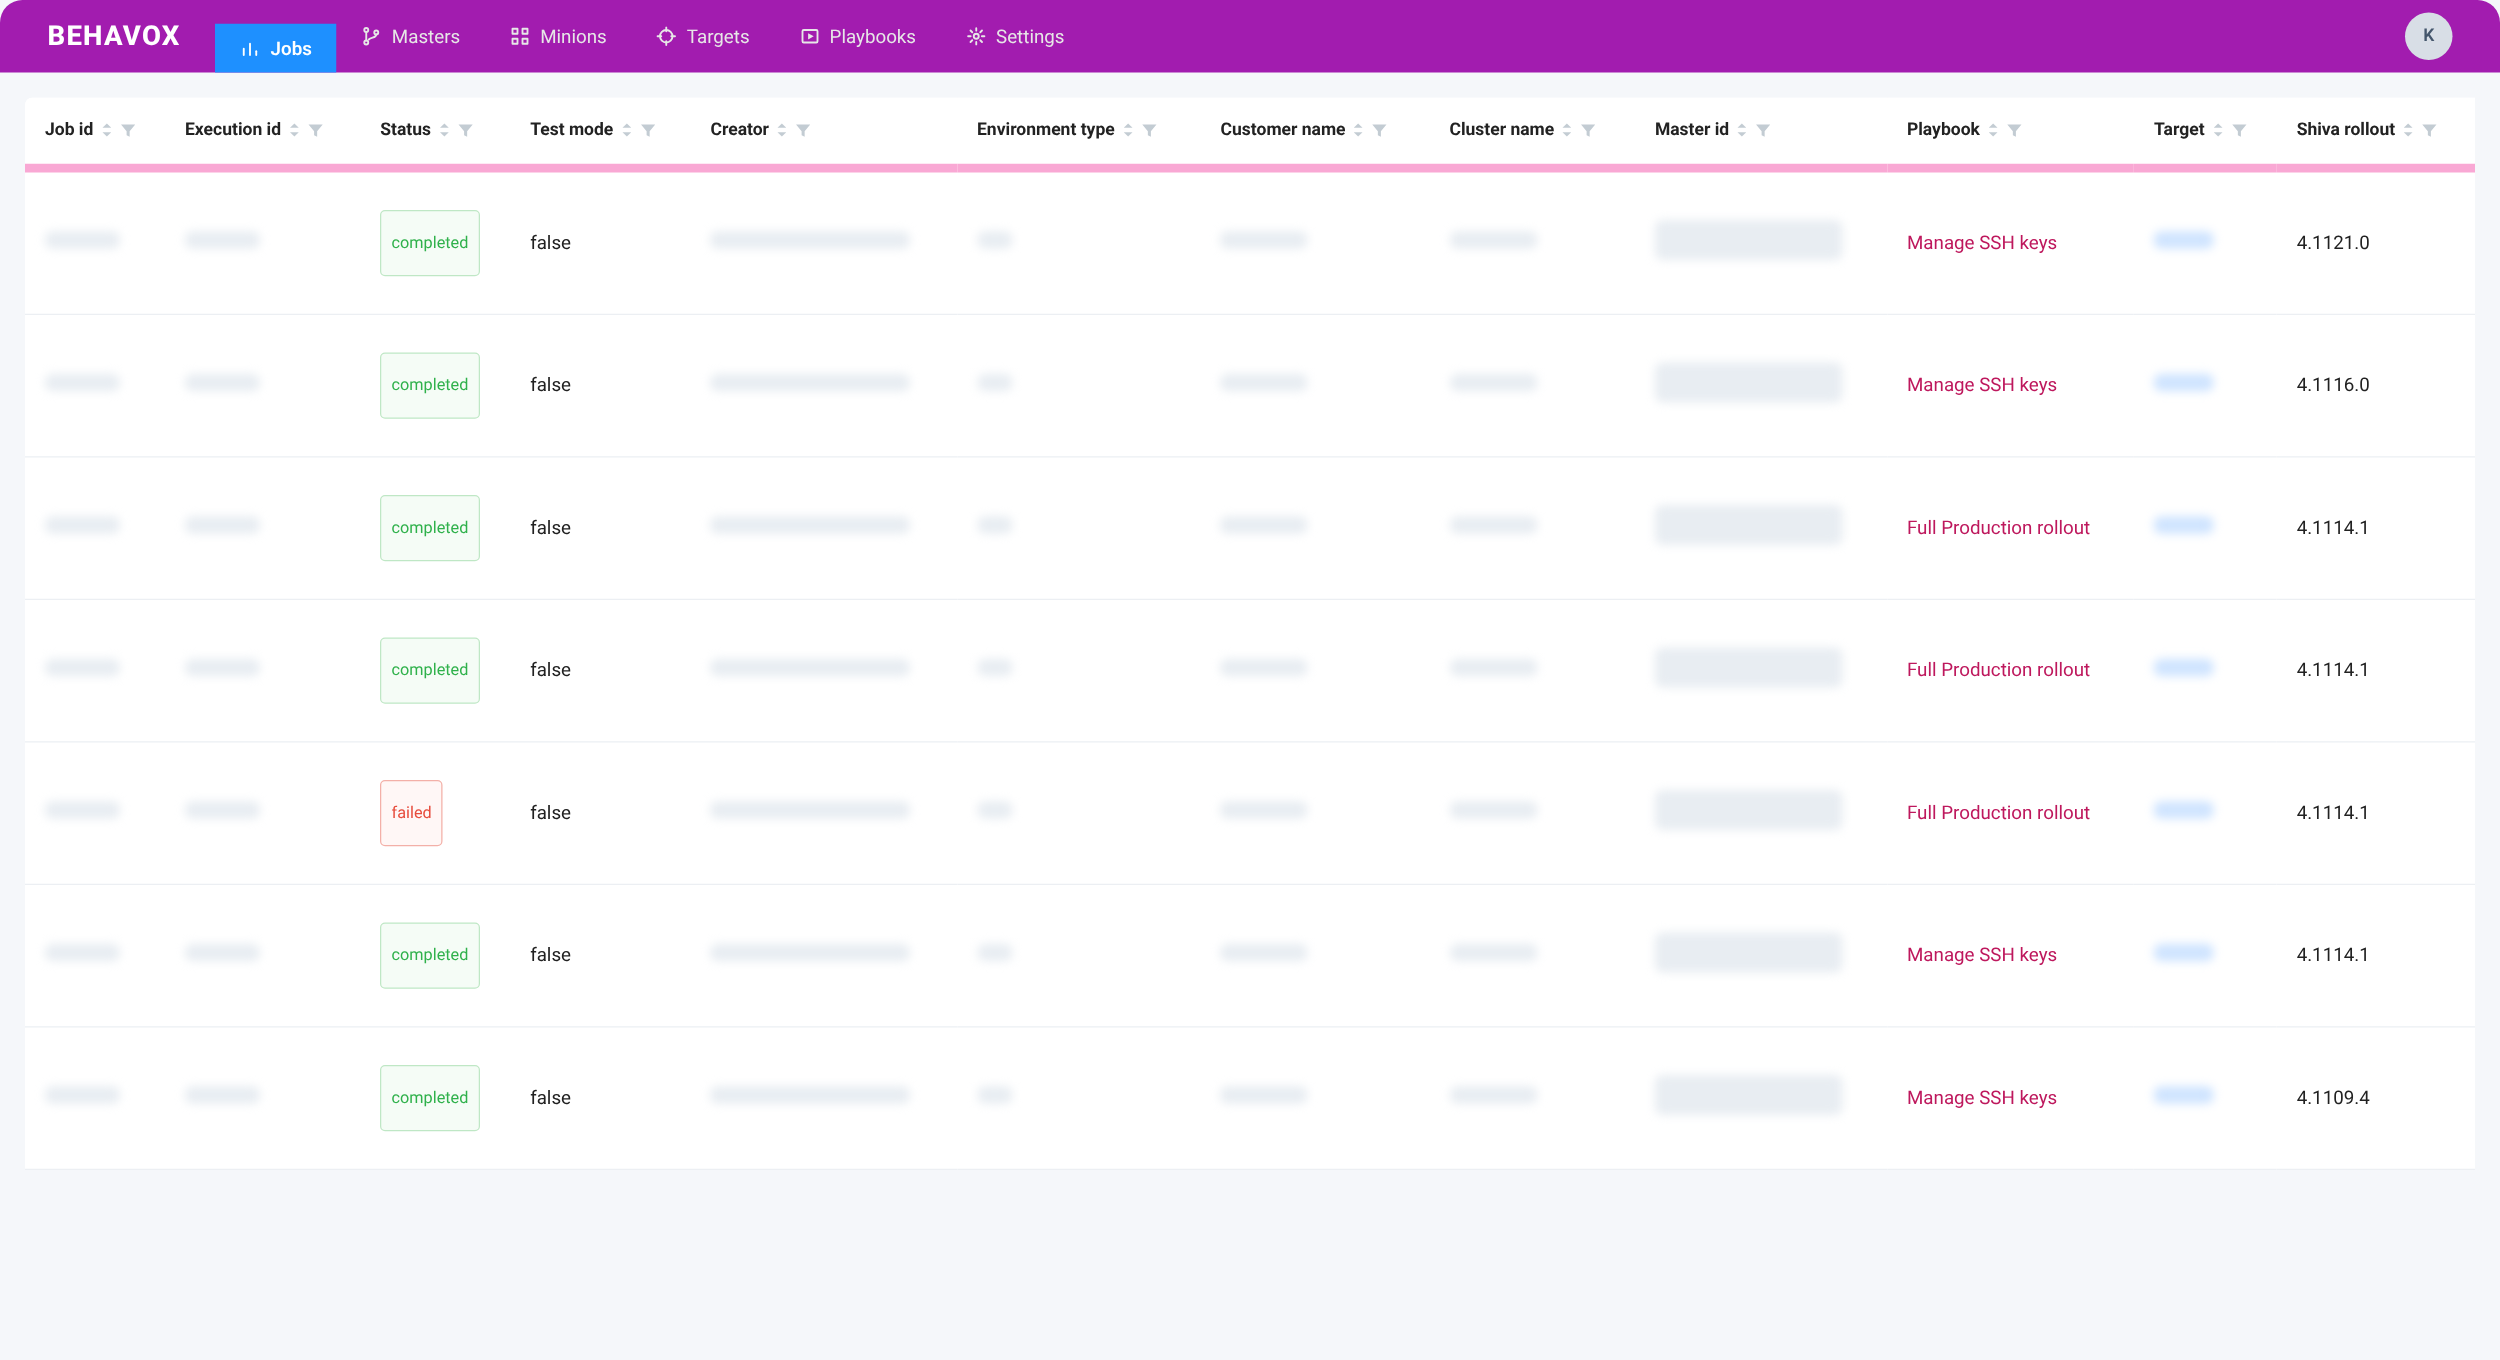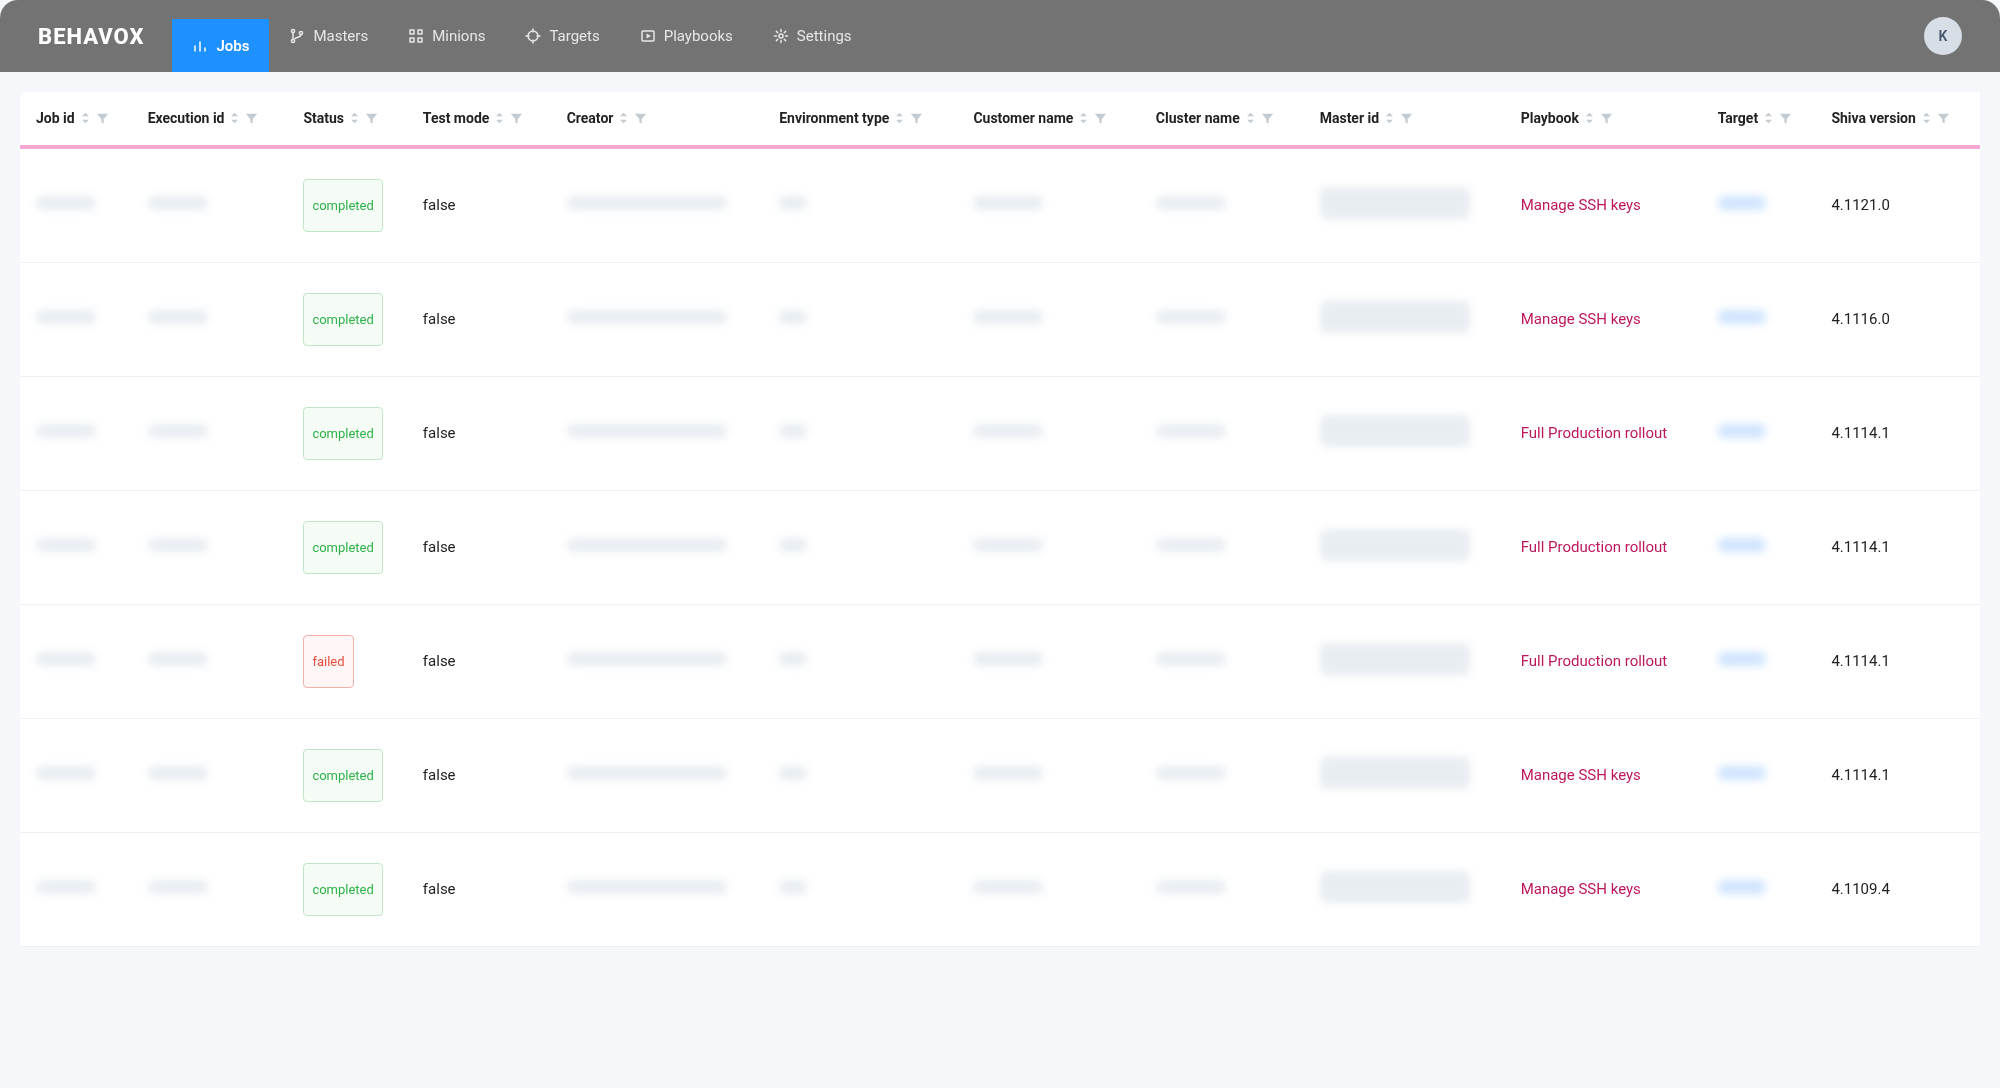--- a/index.html
+++ b/index.html
@@ -9,23 +9,23 @@
     font-size: 14px;
     color: #111;
     background: #f5f7fa;
     border-radius: 18px;
     overflow: hidden;
   }
   
   .topnav {
     display: flex;
     align-items: stretch;
-    background: #737373;
+    background: #a21caf;
     color: #e7e7e7;
-    height: 72px;
+    height: 58px;
     padding: 0 20px 0 0;
   }
   .logo {
     display: flex;
     align-items: center;
     padding: 0 28px 0 38px;
     font-weight: 800;
     font-size: 22px;
     letter-spacing: 1px;
     color: #fff;
@@ -84,21 +84,21 @@
   table.data thead th {
     background: #fff;
     font-weight: 700;
     font-size: 14px;
     text-align: left;
     padding: 18px 8px 18px 16px;
     border-bottom: 1px solid #eceff3;
     color: #222;
     white-space: normal;
   }
-  table.data thead tr { border-bottom: 4px solid #f9a8d4; }
+  table.data thead tr { border-bottom: 7px solid #f9a8d4; }
   table.data thead th .th-inner {
     display: flex; align-items: center; gap: 6px;
   }
   table.data thead th .th-label { line-height: 1.2; }
   .sort-icons {
     display: inline-flex; flex-direction: column; line-height: 4px;
     color: #c3ccd3;
     cursor: pointer;
   }
   .filter-icon {
@@ -390,21 +390,21 @@
                 </span>
                 <span class="filter-icon">
                   <svg width="13" height="13" viewBox="0 0 16 16" fill="currentColor">
                     <path d="M1 2h14l-5.5 6.5V14l-3-1.5V8.5L1 2z"></path>
                   </svg>
                 </span>
               </div>
             </th>
             <th>
               <div class="th-inner">
-                <span class="th-label">Shiva version</span>
+                <span class="th-label">Shiva rollout</span>
                 <span class="sort-icons">
                   <svg width="9" height="14" viewBox="0 0 10 16" fill="currentColor">
                     <polygon points="5,2 9,6 1,6"></polygon>
                     <polygon points="5,14 1,10 9,10"></polygon>
                   </svg>
                 </span>
                 <span class="filter-icon">
                   <svg width="13" height="13" viewBox="0 0 16 16" fill="currentColor">
                     <path d="M1 2h14l-5.5 6.5V14l-3-1.5V8.5L1 2z"></path>
                   </svg>

